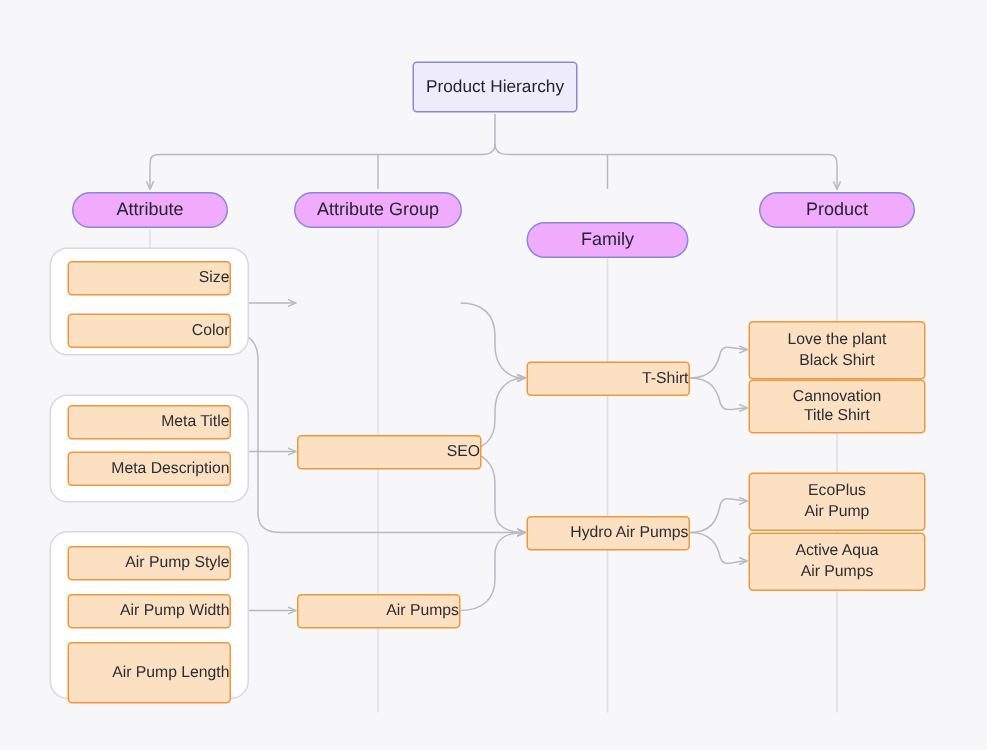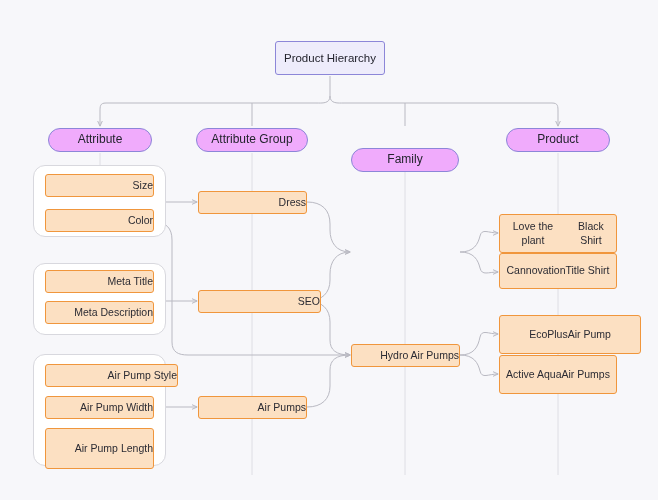--- a/index.html
+++ b/index.html
@@ -51,21 +51,21 @@
   
   .box-node {
     background: #fce0c2;
     border: 1px solid #f0963c;
     border-radius: 3px;
     color: #2b2b33;
     font-size: 10.5px;
     justify-content: flex-end;
   }
   .box-node.two-line {
-    flex-direction: row;
+    flex-direction: column;
     justify-content: center;
   }
   .box-node .line {
     display: block;
   }
   
   .group-box {
     position: absolute;
     box-sizing: border-box;
     background: #ffffff;
@@ -155,53 +155,53 @@
     <span>Color</span>
   </div>
 
   <div class="node box-node" style="left:45px; top:270px; width:109px; height:23px;">
     <span>Meta Title</span>
   </div>
   <div class="node box-node" style="left:45px; top:301px; width:109px; height:23px;">
     <span>Meta Description</span>
   </div>
 
-  <div class="node box-node" style="left:45px; top:364px; width:133px; height:23px;">
+  <div class="node box-node" style="left:45px; top:364px; width:109px; height:23px;">
     <span>Air Pump Style</span>
   </div>
   <div class="node box-node" style="left:45px; top:396px; width:109px; height:23px;">
     <span>Air Pump Width</span>
   </div>
   <div class="node box-node" style="left:45px; top:428px; width:109px; height:41px;">
     <span>Air Pump Length</span>
   </div>
 
-  <div class="node box-node" style="left:198px; top:191px; width:109px; height:23px;">
-    <span>Dress</span>
-  </div>
   <div class="node box-node" style="left:198px; top:290px; width:123px; height:23px;">
     <span>SEO</span>
   </div>
   <div class="node box-node" style="left:198px; top:396px; width:109px; height:23px;">
     <span>Air Pumps</span>
   </div>
 
+  <div class="node box-node" style="left:351px; top:241px; width:109px; height:23px;">
+    <span>T-Shirt</span>
+  </div>
   <div class="node box-node" style="left:351px; top:344px; width:109px; height:23px;">
     <span>Hydro Air Pumps</span>
   </div>
 
   <div class="node box-node two-line" style="left:499px; top:214px; width:118px; height:39px;">
     <span class="line">Love the plant</span>
     <span class="line">Black Shirt</span>
   </div>
   <div class="node box-node two-line" style="left:499px; top:253px; width:118px; height:36px;">
     <span class="line">Cannovation</span>
     <span class="line">Title Shirt</span>
   </div>
-  <div class="node box-node two-line" style="left:499px; top:315px; width:142px; height:39px;">
+  <div class="node box-node two-line" style="left:499px; top:315px; width:118px; height:39px;">
     <span class="line">EcoPlus</span>
     <span class="line">Air Pump</span>
   </div>
   <div class="node box-node two-line" style="left:499px; top:355px; width:118px; height:39px;">
     <span class="line">Active Aqua</span>
     <span class="line">Air Pumps</span>
   </div>
 
 </div>
 

